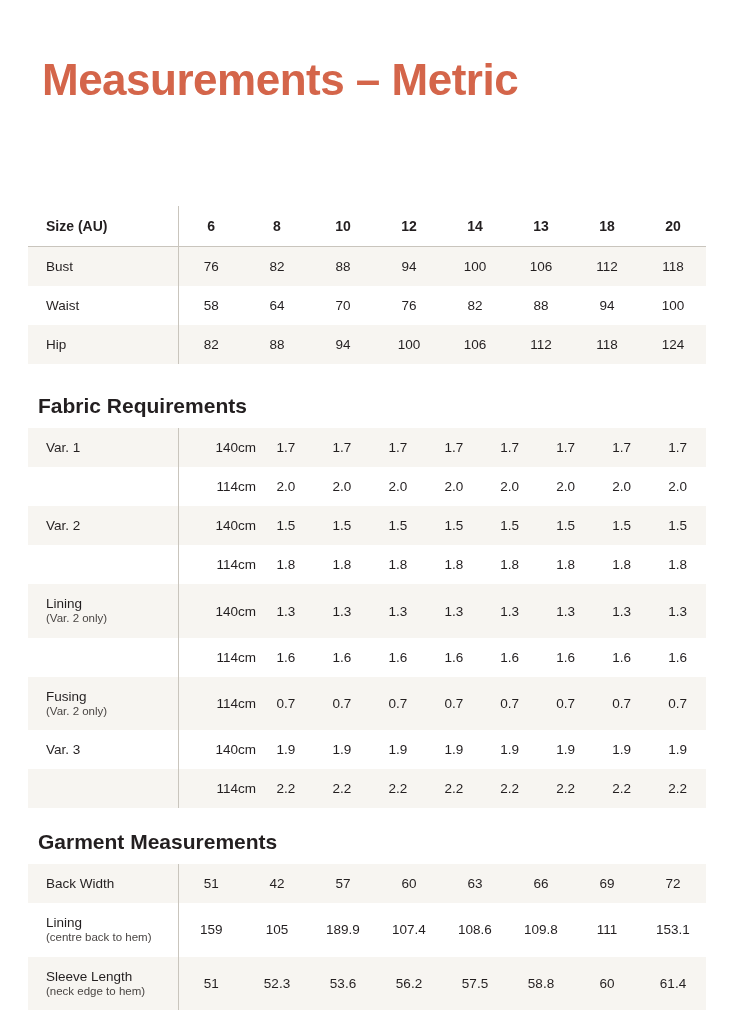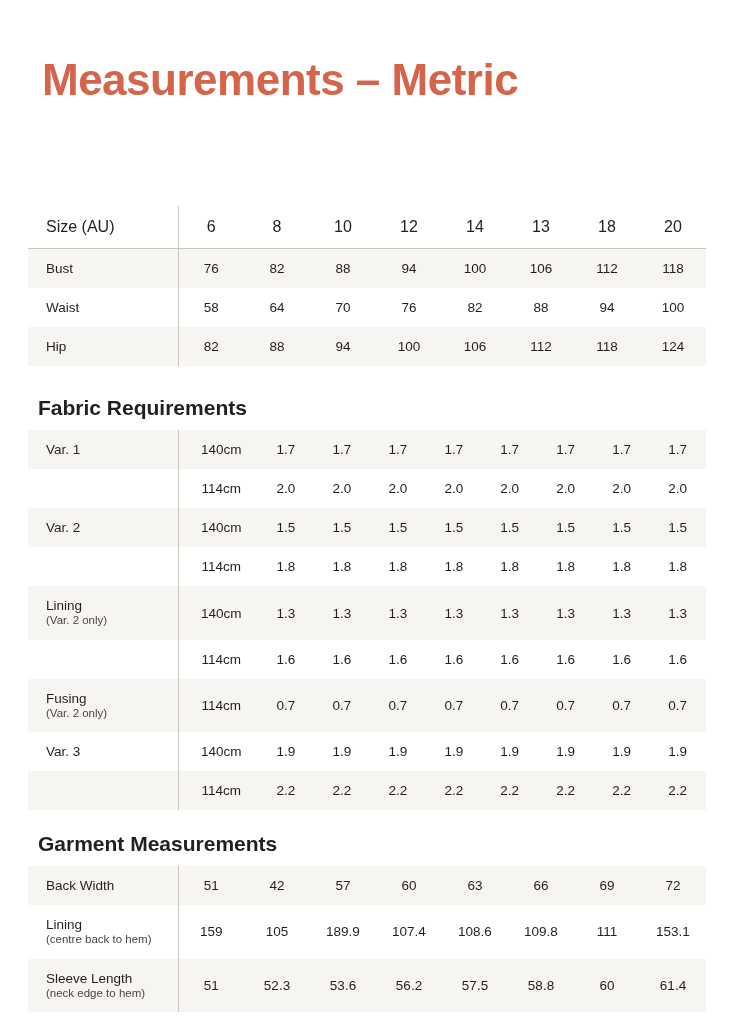--- a/index.html
+++ b/index.html
@@ -49,32 +49,32 @@
   }
   td, th {
     font-size: 13.5px;
     font-weight: normal;
     text-align: center;
     padding: 12px 2px;
     vertical-align: middle;
     color: #231f20;
   }
   th {
-    font-weight: normal;
-    font-size: 16px;
+    font-weight: bold;
+    font-size: 14px;
   }
   tr.odd td, tr.odd th { background: #f7f5f1; }
   tr.even td, tr.even th { background: #ffffff; }
   td.label, th.label {
     text-align: left;
     padding-left: 18px;
     width: 150px;
   }
   td.width, th.width {
-    text-align: center;
+    text-align: right;
     padding-left: 8px;
     width: 80px;
     border-left: 1px solid #c9c5bd;
   }
   td.firstnum, th.firstnum {
     border-left: 1px solid #c9c5bd;
   }
   .sub {
     display: block;
     font-size: 11.5px;

